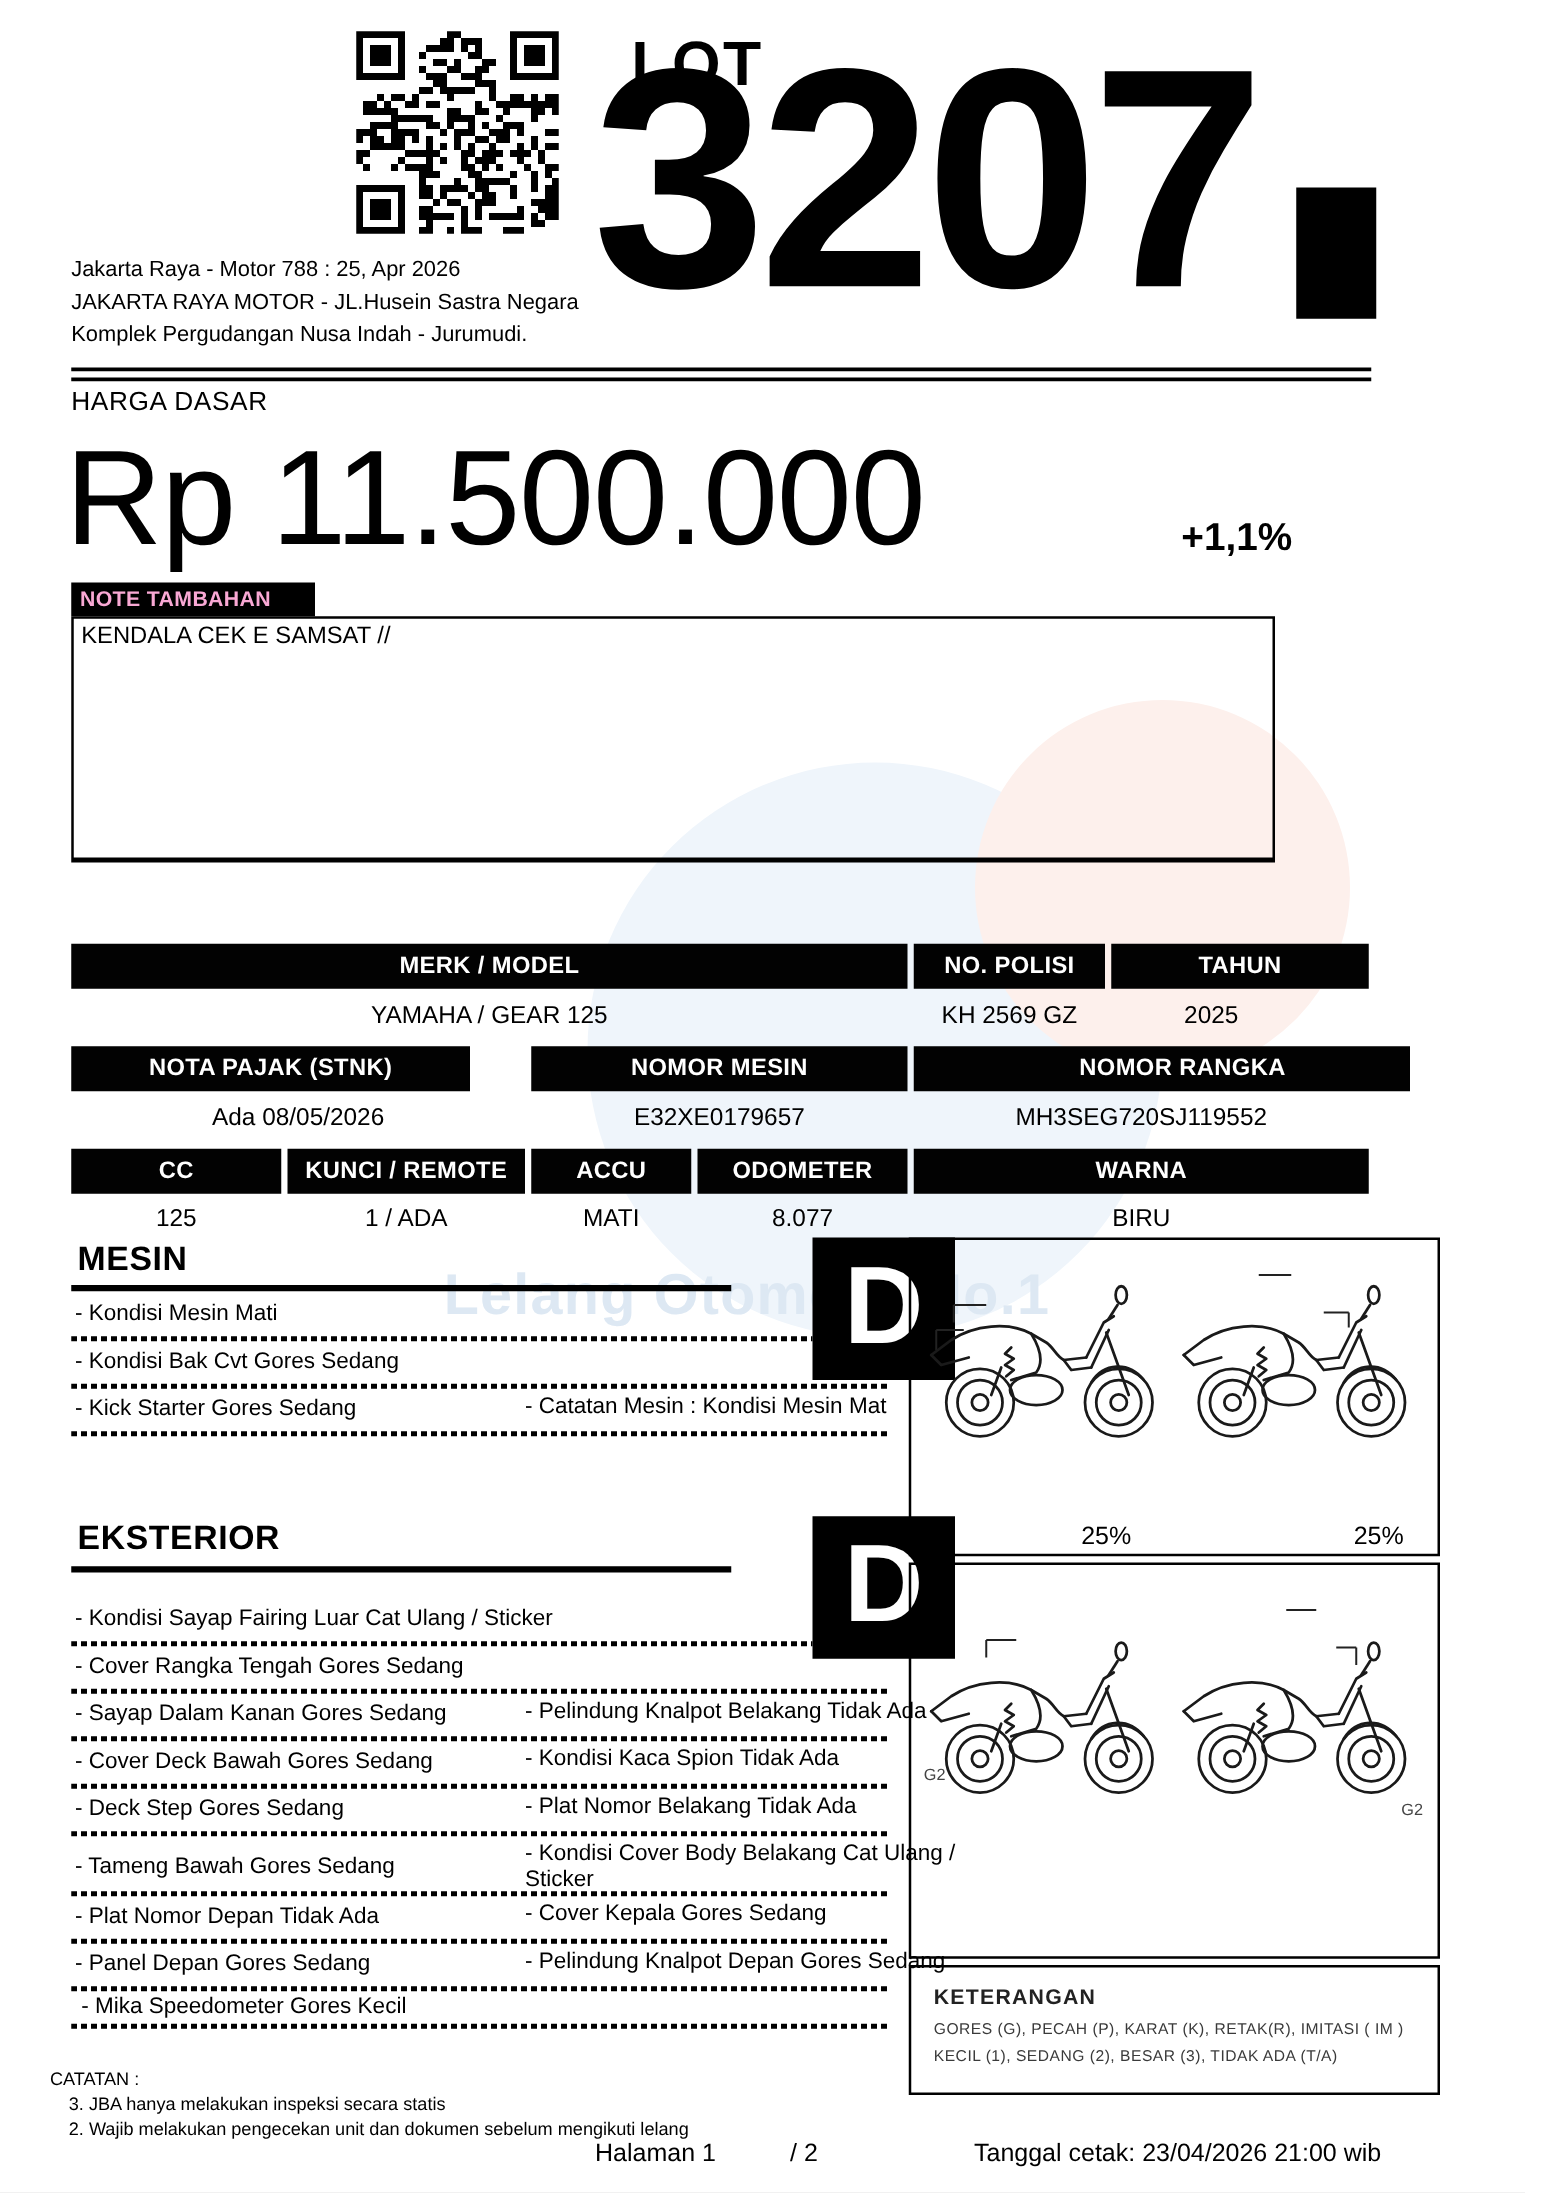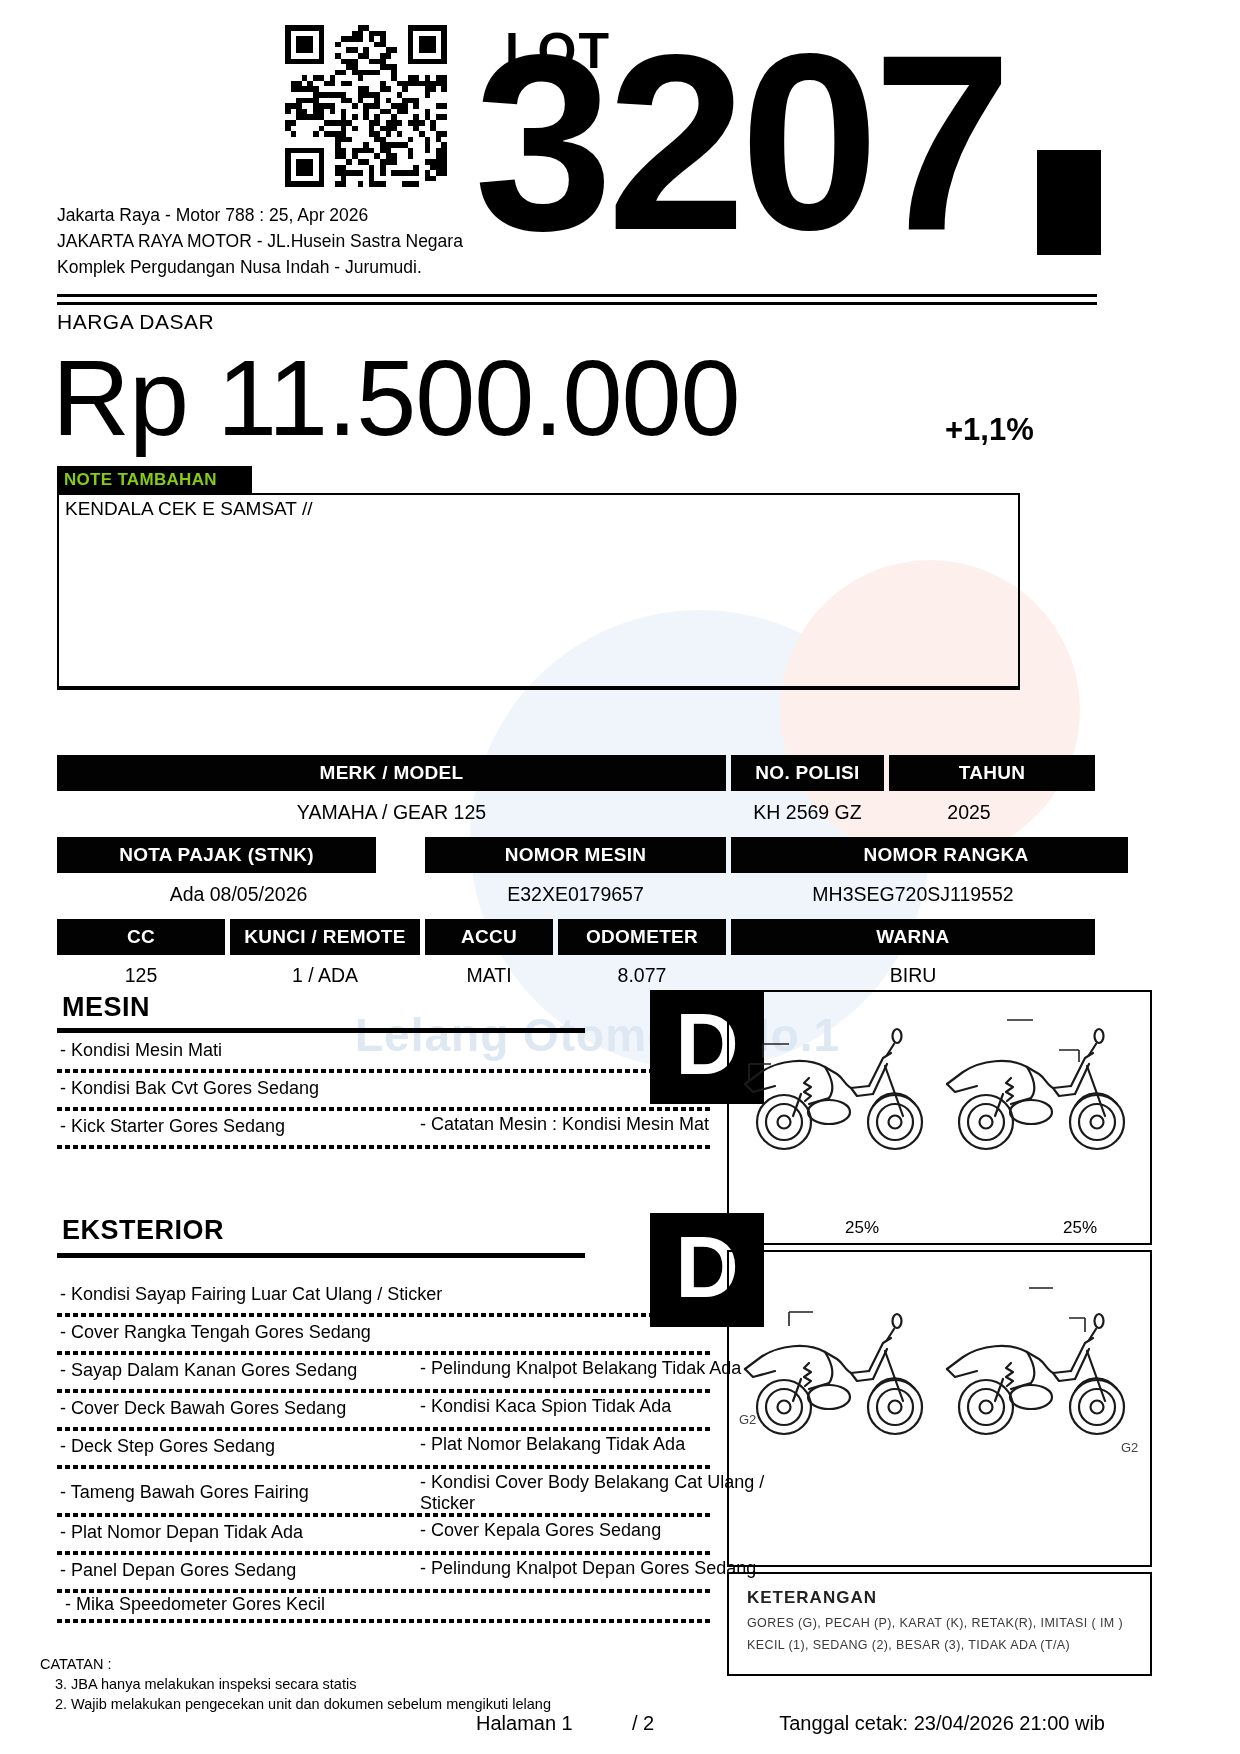--- a/index.html
+++ b/index.html
@@ -18,21 +18,21 @@
   .lot-label{left:505px;top:22px;font-size:50px;font-weight:bold;letter-spacing:2px;}
   .lot-number{left:474px;top:30px;font-size:250px;line-height:225px;font-weight:bold;letter-spacing:-6px;}
   .corner-block{left:1037px;top:150px;width:64px;height:105px;background:#000;}
   .addr{left:57px;font-size:17.5px;line-height:20px;white-space:nowrap;}
   .rule-double{left:57px;top:294px;width:1040px;height:5px;border-top:3px solid #000;border-bottom:3px solid #000;}
   
   .harga-label{left:57px;top:310px;font-size:21px;letter-spacing:0.5px;}
   .harga{left:52px;top:338px;font-size:108px;line-height:120px;letter-spacing:-1px;}
   .pct{left:945px;top:412px;font-size:31px;font-weight:bold;}
   
-  .note-label{left:57px;top:466px;width:195px;height:27px;background:#000;color:#84cc16;font-size:17px;font-weight:bold;
+  .note-label{left:57px;top:466px;width:195px;height:27px;background:#000;color:#f9a8d4;font-size:17px;font-weight:bold;
               display:flex;align-items:center;padding-left:7px;box-sizing:border-box;letter-spacing:0.3px;}
   .note-box{left:57px;top:493px;width:963px;height:197px;border:2px solid #000;border-bottom-width:4px;box-sizing:border-box;}
   .note-text{left:65px;top:498px;font-size:19px;}
   
   .hbar{height:36px;background:#020202;color:#fff;font-weight:bold;font-size:19px;display:flex;align-items:center;
         justify-content:center;letter-spacing:0.3px;}
   .hval{height:26px;font-size:19.5px;display:flex;align-items:center;justify-content:center;white-space:nowrap;}
   
   .sec-h{font-size:27px;font-weight:bold;letter-spacing:0.5px;}
   .sec-rule{height:5px;background:#000;width:528px;}
@@ -44,21 +44,21 @@
   .itemrow.last{height:30px;}
   .it{position:absolute;top:4px;font-size:18px;white-space:nowrap;}
   .it.l{left:3px;}
   .it.r{left:363px;white-space:normal;width:352px;line-height:21px;top:2px;}
   .dots{position:absolute;left:0;bottom:1px;height:4px;
         background:repeating-linear-gradient(90deg,#000 0 5px,transparent 5px 8px);}
   .dots-short{width:593px;}
   .dots-long{width:653px;}
   
   .dbox{border:2px solid #000;box-sizing:border-box;}
-  .pct-label{position:absolute;font-size:17px;width:60px;text-align:left;}
+  .pct-label{position:absolute;font-size:20px;width:60px;text-align:right;}
   .g2-label{position:absolute;font-size:13px;color:#444;}
   .ket-title{position:absolute;left:18px;top:14px;font-size:17px;font-weight:bold;color:#222;letter-spacing:1px;}
   .ket-line{position:absolute;left:18px;font-size:12.5px;color:#3a3a3a;letter-spacing:0.4px;white-space:nowrap;}
   
   .cat-title{left:40px;top:1656px;font-size:14.5px;}
   .cat-item{left:55px;font-size:14.5px;}
   .foot{font-size:20px;}
 </style>
 </head>
 <body>
@@ -444,21 +444,21 @@
         <span class="it l">- Cover Deck Bawah Gores Sedang</span>
         <span class="it r">- Kondisi Kaca Spion Tidak Ada</span>
         <span class="dots dots-long"></span>
       </div>
       <div class="itemrow">
         <span class="it l">- Deck Step Gores Sedang</span>
         <span class="it r">- Plat Nomor Belakang Tidak Ada</span>
         <span class="dots dots-long"></span>
       </div>
       <div class="itemrow tall">
-        <span class="it l" style="top:12px;">- Tameng Bawah Gores Fairing</span>
+        <span class="it l" style="top:12px;">- Tameng Bawah Gores Sedang</span>
         <span class="it r">- Kondisi Cover Body Belakang Cat Ulang / Sticker</span>
         <span class="dots dots-long"></span>
       </div>
       <div class="itemrow">
         <span class="it l">- Plat Nomor Depan Tidak Ada</span>
         <span class="it r">- Cover Kepala Gores Sedang</span>
         <span class="dots dots-long"></span>
       </div>
       <div class="itemrow">
         <span class="it l">- Panel Depan Gores Sedang</span>

